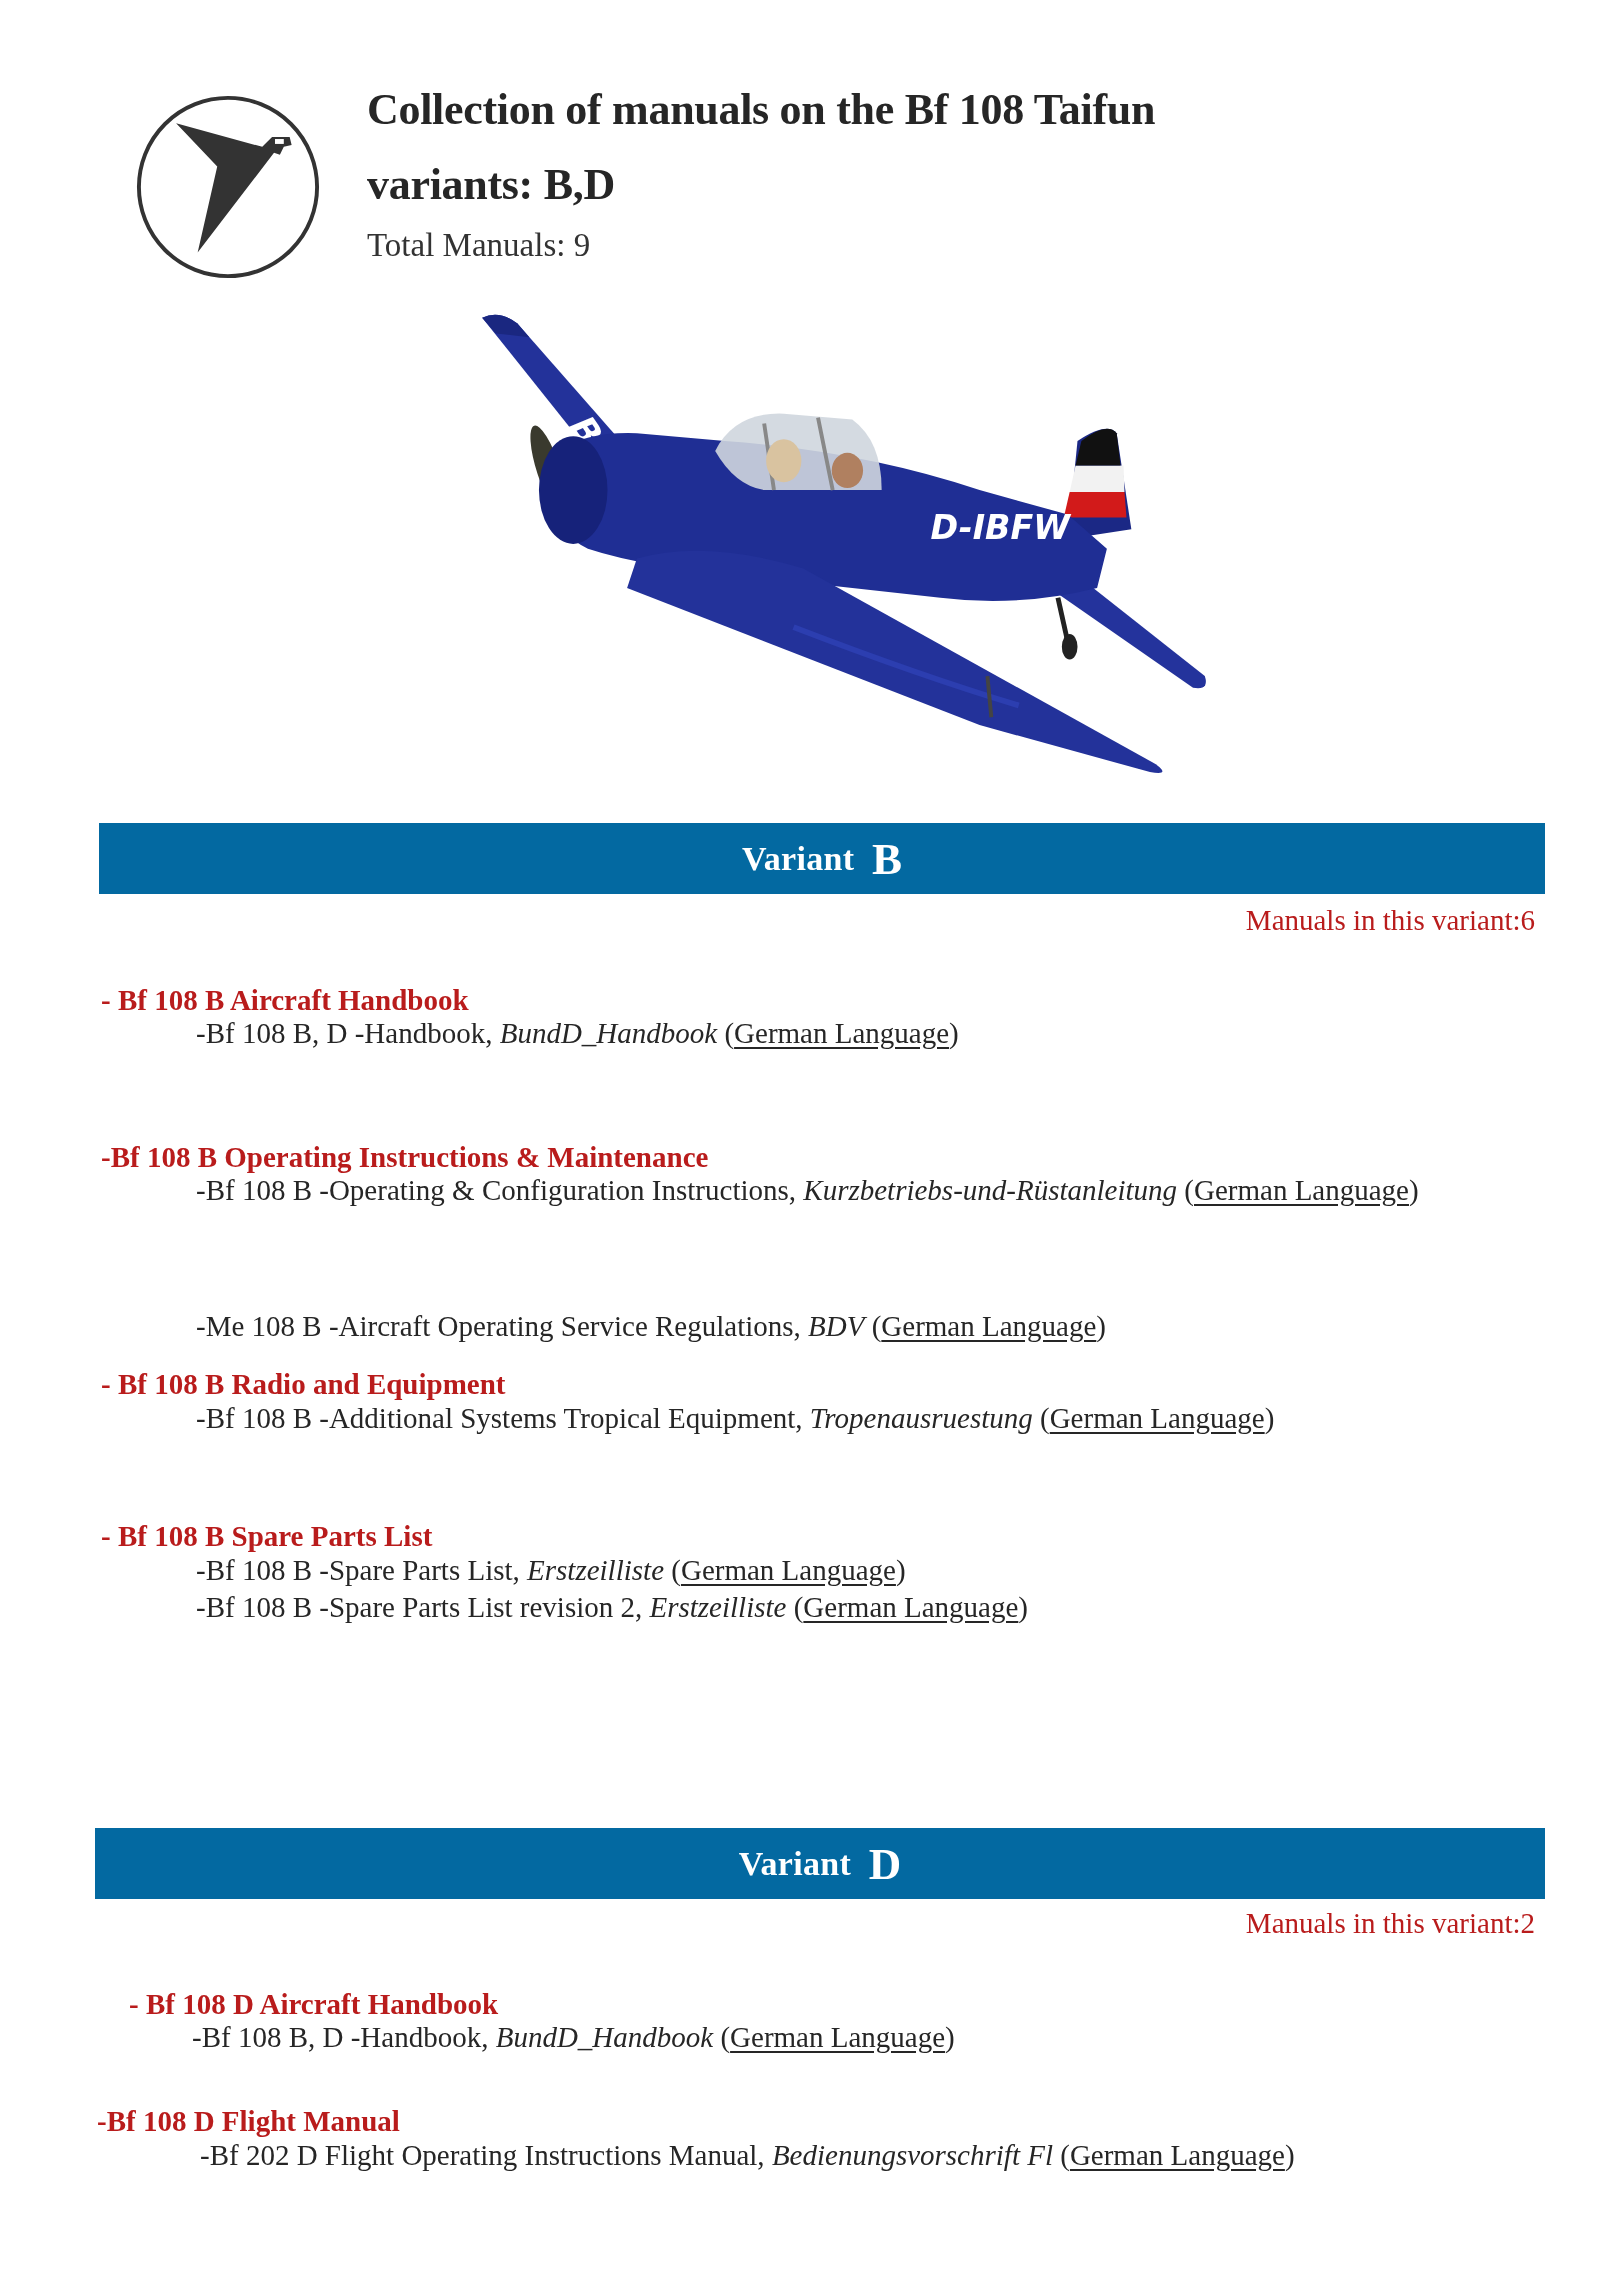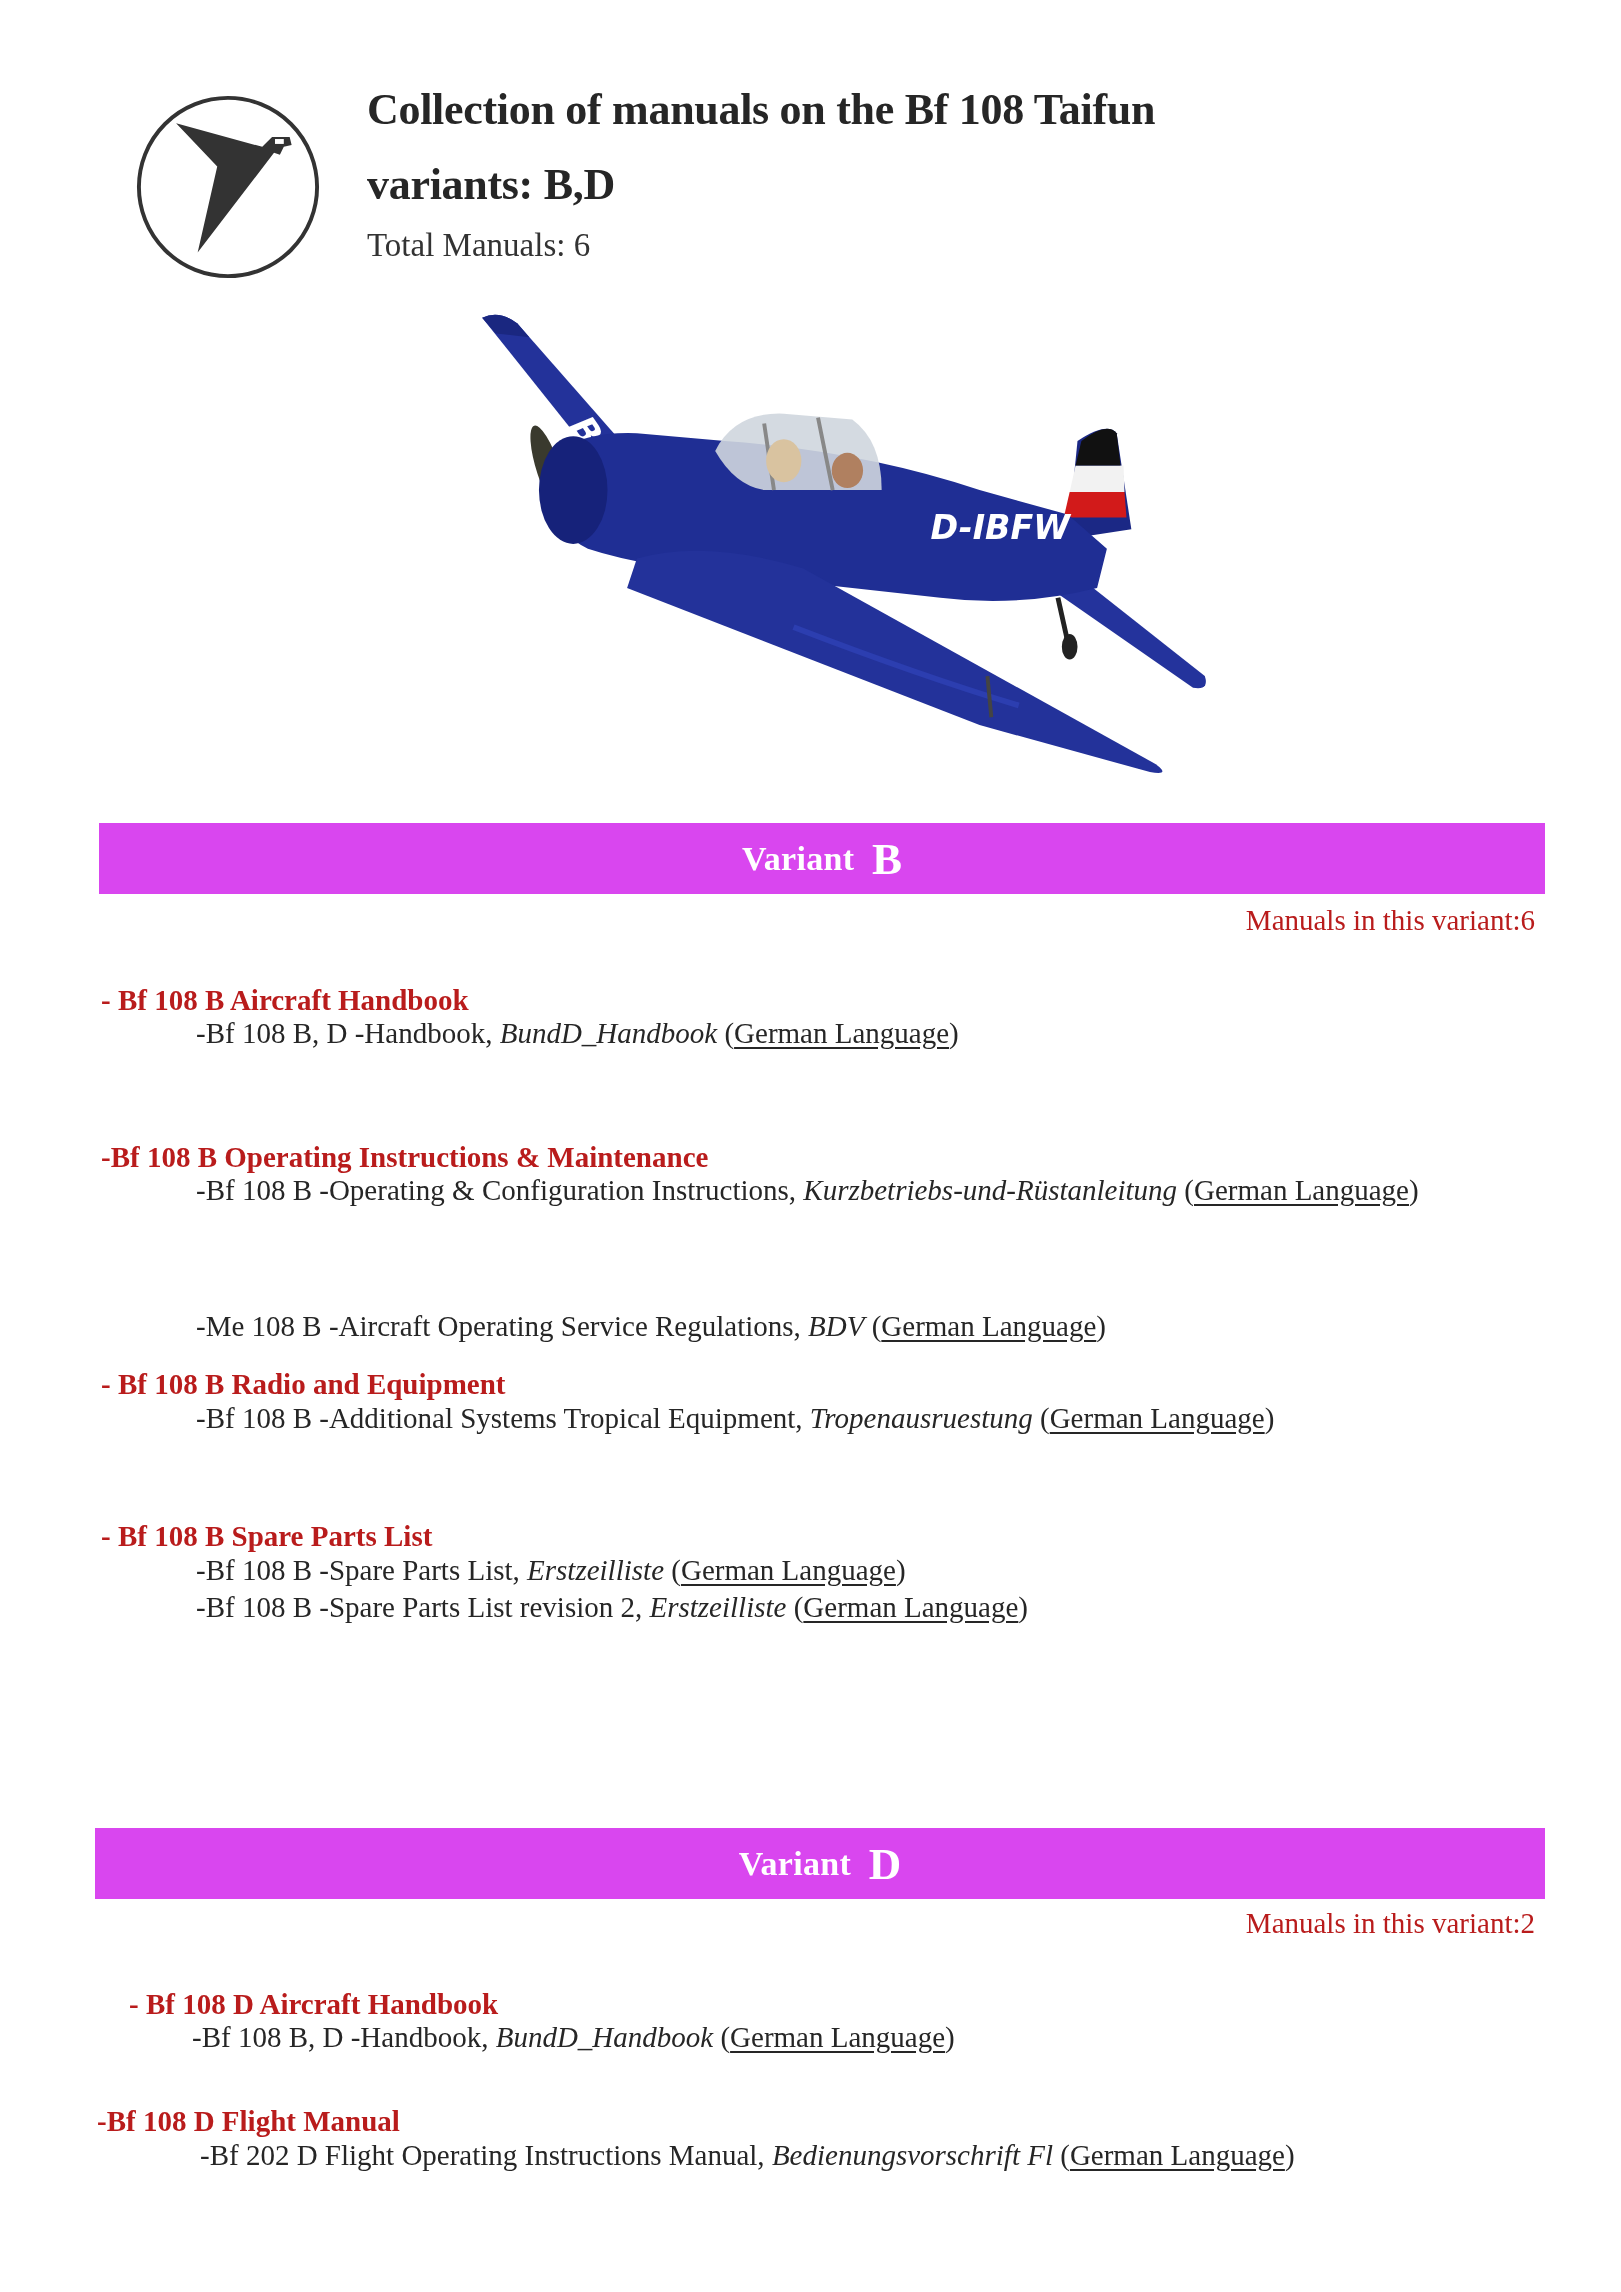--- a/index.html
+++ b/index.html
@@ -5,41 +5,41 @@
   html, body { margin:0; padding:0; background:#ffffff; }
   body { width:1621px; height:2293px; position:relative; overflow:hidden;
          font-family:"Liberation Serif", "DejaVu Serif", serif; color:#262626; }
   .abs { position:absolute; }
   .logo { left:135px; top:94px; width:186px; height:186px; }
   .title { left:367px; font-weight:bold; font-size:44px; letter-spacing:-0.3px; color:#262626; white-space:nowrap; line-height:1; }
   .title.l1 { top:88px; }
   .title.l2 { top:163px; }
   .total { left:367px; top:229px; font-size:33px; color:#333; line-height:1; white-space:nowrap; }
   .plane { left:470px; top:304px; width:745px; height:470px; }
-  .banner { background:#d946ef; color:#ffffff; display:flex; align-items:center; justify-content:center; }
+  .banner { background:#0369a1; color:#ffffff; display:flex; align-items:center; justify-content:center; }
   .banner .vword { font-weight:bold; font-size:34px; letter-spacing:0.3px; }
   .banner .vletter { font-weight:bold; font-size:45px; margin-left:17.6px; }
   .count { right:86px; font-size:29px; color:#b91c1c; line-height:1; white-space:nowrap; }
   .heading { font-weight:bold; font-size:29px; line-height:1; white-space:nowrap; color:#b91c1c; }
   .item { font-size:29px; line-height:37px; color:#262626; }
   .item i { font-style:italic; }
   .link { text-decoration:underline; text-underline-offset:3.9px; color:#262626; cursor:pointer; }
 </style>
 </head>
 <body>
 
 <svg class="abs logo" viewBox="0 0 190 190">
   <circle cx="95" cy="95" r="91" fill="none" stroke="#333" stroke-width="4"></circle>
   <path d="M42 30 L130 54 L140 44 L158 44 L160 52 L152 54 L148 62 L142 60 L64 162 L84 74 Z" fill="#333"></path>
   <rect x="143" y="46" width="9" height="5" fill="#fff"></rect>
 </svg>
 
 <div class="abs title l1">Collection of manuals on the Bf 108 Taifun</div>
 <div class="abs title l2">variants: B,D</div>
-<div class="abs total">Total Manuals: 6</div>
+<div class="abs total">Total Manuals: 9</div>
 
 <svg class="abs plane" viewBox="0 0 760 480">
 
   <path d="M12 14 Q30 6 48 20 L250 250 L210 262 Z" fill="#23329a"></path>
   <path d="M12 14 Q30 6 48 20 L60 34 L26 30 Z" fill="#1a2780"></path>
   <text x="100" y="125" transform="rotate(56 100 125)" fill="#ffffff" font-family="'DejaVu Sans', sans-serif" font-weight="bold" font-size="36" font-style="italic">B-FW</text>
 
   <ellipse cx="80" cy="170" rx="12" ry="48" transform="rotate(-18 80 170)" fill="#3a3a2e"></ellipse>
 
   <path d="M345 160 Q360 150 380 162 L560 250 L550 268 L420 222 Z" fill="#24339c"></path>

